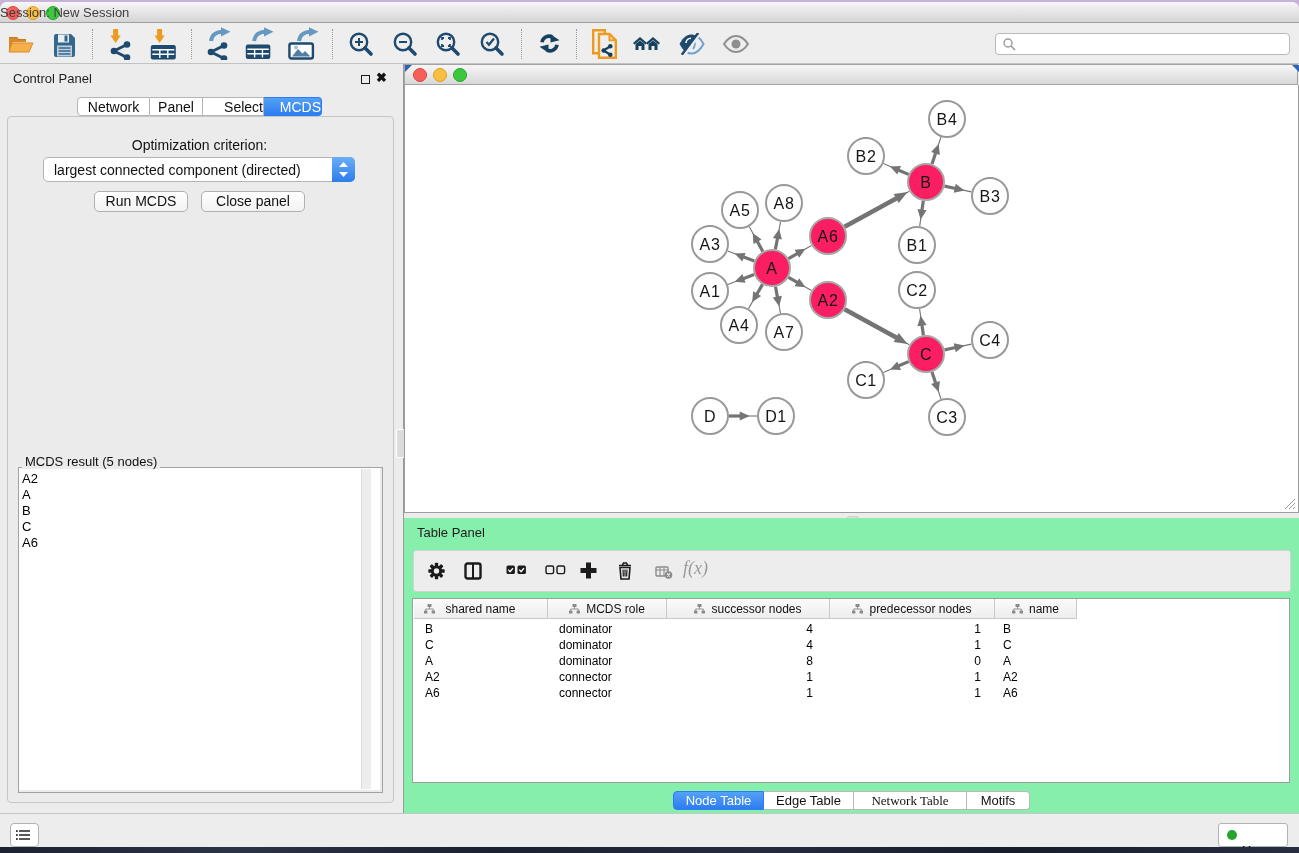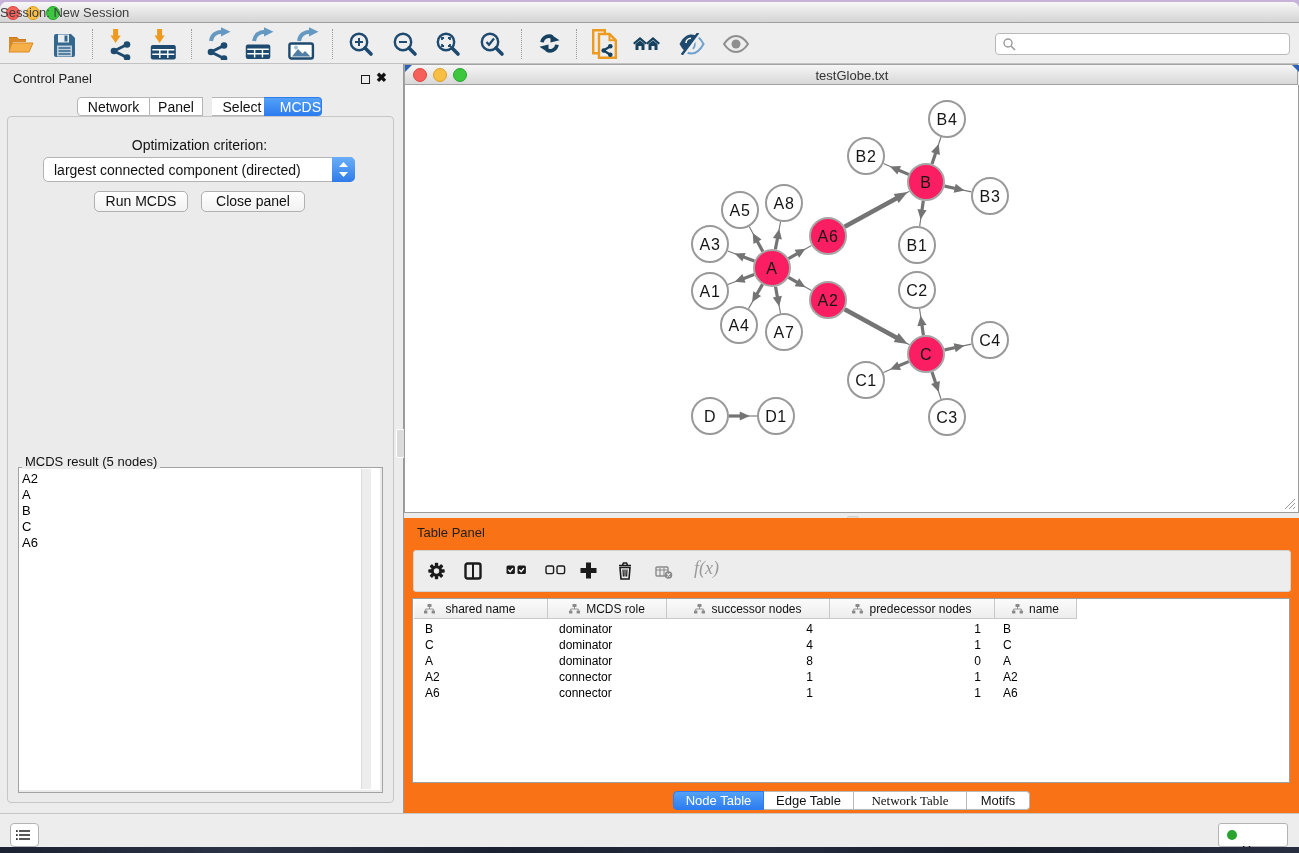--- a/index.html
+++ b/index.html
@@ -50,21 +50,21 @@
 #hsplit{left:404px;top:513px;width:895px;height:1px;background:transparent;}
 #hhandle{left:847px;top:514px;width:10px;height:5px;background:#e0e0e0;border:1px solid #cfcfcf;border-radius:2px;}
 
 #netwin{left:404px;top:62px;width:894px;height:448px;}
 #nettitle{position:absolute;left:0;top:0;width:894px;height:21px;
   background:linear-gradient(#f6f6f6,#d8d8d8);border:1px solid #a3a3a3;box-sizing:border-box;}
 #netname{position:absolute;left:0;top:3px;width:894px;text-align:center;font-size:13px;color:#333;}
 #netcanvas{position:absolute;left:0;top:21px;width:893px;height:427px;background:#fff;
   border-left:1px solid #9c9c9c;border-right:1px solid #9c9c9c;border-bottom:1px solid #9c9c9c;}
 
-#tablepanel{left:404px;top:516px;width:895px;height:295px;background:#f97316;}
+#tablepanel{left:404px;top:516px;width:895px;height:295px;background:#86efac;}
 #tp-title{position:absolute;left:13px;top:7px;font-size:13px;color:#1e1e1e;}
 #tp-toolbar{position:absolute;left:9px;top:32px;width:876px;height:40px;background:#ededed;
   border:1px solid #d2d2d2;border-radius:3px;}
 #tbl{position:absolute;left:8px;top:80px;width:876px;height:183px;background:#fff;border:1px solid #9e9e9e;}
 .hdrcell{position:absolute;top:0;height:20px;background:linear-gradient(#fbfbfb,#ededed);
   border-right:1px solid #c9c9c9;border-bottom:1px solid #c9c9c9;box-sizing:border-box;
   font-size:12px;color:#111;text-align:center;line-height:20px;}
 .cell{position:absolute;font-size:12px;color:#000;height:16px;line-height:16px;}
 .num{text-align:right;}
 .btab{position:absolute;top:273px;height:19px;background:#fff;border:1px solid #b9b9b9;
@@ -231,21 +231,21 @@
         </svg>
       </div>
   </div>
   <div id="main" class="abs">
 
     <div id="cp-title" class="abs">Control Panel</div>
     <div class="abs" style="left:361px;top:11px;width:7px;height:7px;border:1.5px solid #1a1a1a;"></div>
     <div class="abs paneico" style="left:376px;top:6px;font-weight:bold;">✖</div>
     <div class="tab first" style="left:77px;width:73px;">Network</div>
     <div class="tab" style="left:150px;width:53px;">Panel</div>
-    <div class="tab" style="left:212px;width:61px;">Select</div>
+    <div class="tab" style="left:203px;width:61px;text-align:right;">Select</div>
     <div class="tab last sel" style="left:264px;width:58px;">MCDS</div>
     <div id="mcdspanel" class="abs"></div>
     <div id="dropdown" class="abs">
         <span class="txt">largest connected component (directed)</span>
       <div id="dropstep"><svg width="23" height="25" viewBox="0 0 23 25">
         <path d="M7 10 L11.5 5 L16 10 Z" fill="#fff"></path>
         <path d="M7 15 L11.5 20 L16 15 Z" fill="#fff"></path>
           </svg></div>
     </div>
     <div id="optlabel" class="abs">Optimization criterion:</div>
@@ -264,21 +264,20 @@
 
     <div id="vsplit" class="abs" style="top:0;"></div>
     <div id="vhandle" class="abs" style="top:365px;"></div>
   </div>
 
   <div id="netwin" class="abs">
     <div id="nettitle">
       <div class="abs tl red" style="left:8px;top:3px;"></div>
       <div class="abs tl yel" style="left:28px;top:3px;"></div>
       <div class="abs tl grn" style="left:48px;top:3px;"></div>
-      <div id="netname">testGlobe.txt</div>
       <svg class="abs" style="left:0;top:0;" width="7" height="7">
           <path d="M0 0 L7 0 L0 7 Z" fill="#2d62b8"></path>
         </svg>
       <svg class="abs" style="left:887px;top:0;" width="7" height="7">
           <path d="M0 0 L7 0 L7 7 Z" fill="#2d62b8"></path>
         </svg>
     </div>
     <div id="netcanvas">
       <svg width="893" height="426" viewBox="0 0 893 426" font-family="Liberation Sans,sans-serif">
 <line x1="357.8" y1="166.4" x2="344.2" y2="141.6" stroke="#747474" stroke-width="1.1"></line>
@@ -426,21 +425,21 @@
           <path d="M3 4.5 h12 M6.5 4 L7.5 2 h3 l1 2" stroke="#1b1b1b" stroke-width="1.6" fill="none"></path>
           <path d="M4 6.5 l1 11.5 h8 l1 -11.5 z" fill="none" stroke="#1b1b1b" stroke-width="1.6"></path>
           <path d="M7 8.5 l0.4 7 M11 8.5 l-0.4 7 M9 8.5 v7" stroke="#1b1b1b" stroke-width="1.2"></path>
         </svg>
       <svg style="position:absolute;left:241px;top:13px;" width="18" height="16" viewBox="0 0 18 16">
           <rect x="1" y="3" width="12" height="9" rx="1" fill="none" stroke="#8a8a8a" stroke-width="1.4"></rect>
           <path d="M1 6 h12 M5 4 v8 M9 4 v8" stroke="#8a8a8a" stroke-width="1.1"></path>
           <circle cx="13.5" cy="11" r="3.8" fill="#8a8a8a"></circle>
           <path d="M12 9.5 l3 3 M15 9.5 l-3 3" stroke="#ededed" stroke-width="1.1"></path>
         </svg>
-      <div style="position:absolute;left:280px;top:7px;font-family:'Liberation Serif',serif;font-style:italic;font-size:18px;color:#9a9a9a;">f(x)</div>
+      <div style="position:absolute;left:269px;top:7px;font-family:'Liberation Serif',serif;font-style:italic;font-size:18px;color:#9a9a9a;">f(x)</div>
     </div>
     <div id="tbl">
       <div class="hdrcell" style="left:1px;width:134px;"><svg width="11" height="10" viewBox="0 0 11 10" style="position:absolute;left:10px;top:5px;">
             <g fill="#8a8a8a">
               <rect x="3.5" y="0" width="4" height="3" rx="0.5"></rect>
               <rect x="0" y="6.5" width="3.4" height="3" rx="0.5"></rect>
               <rect x="7.6" y="6.5" width="3.4" height="3" rx="0.5"></rect>
             </g>
             <path d="M5.5 3 v2 M1.7 6.5 v-1.5 h7.6 v1.5" stroke="#8a8a8a" stroke-width="0.9" fill="none"></path>
           </svg><span>shared name</span></div>

